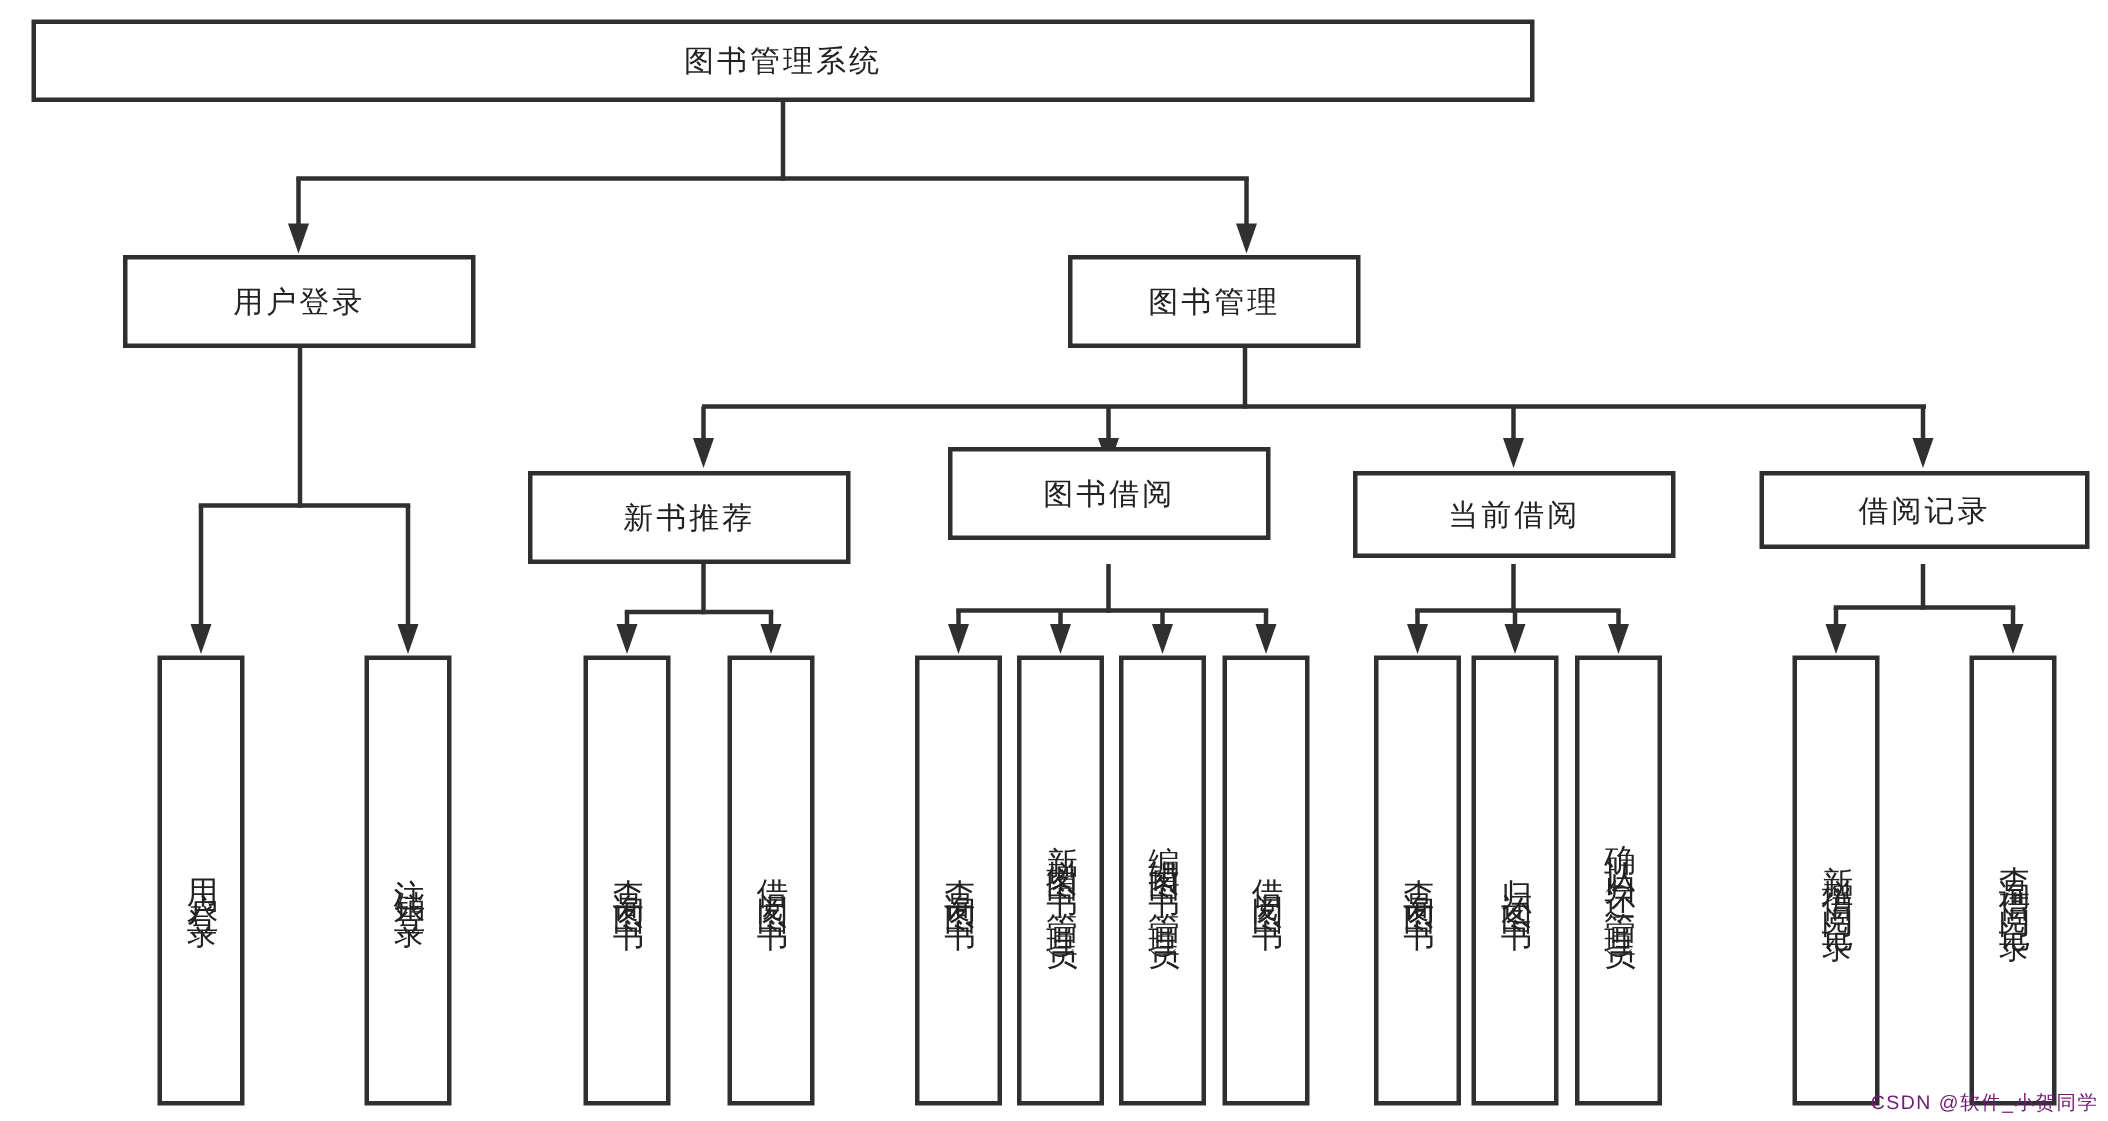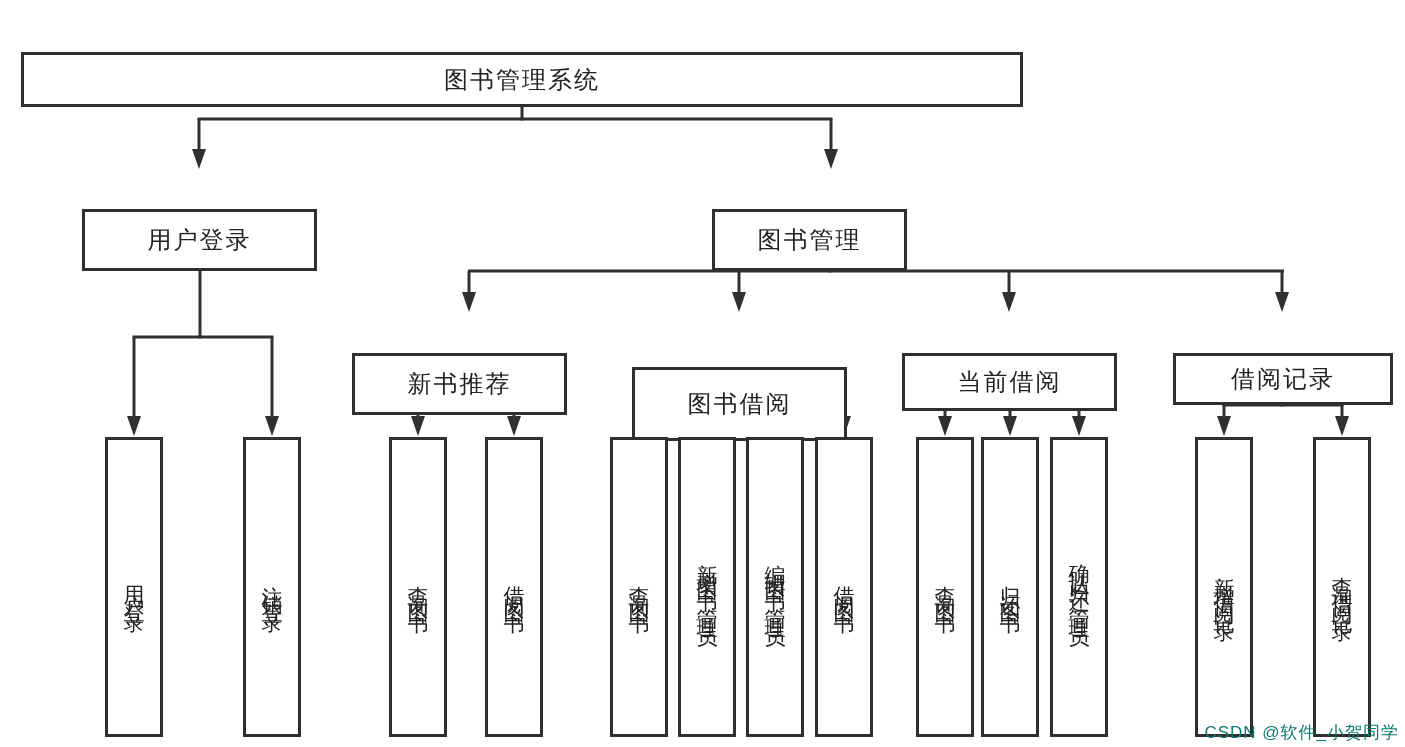--- a/index.html
+++ b/index.html
@@ -26,43 +26,42 @@
     box-sizing: border-box;
     border: 3px solid #2f2f2f;
     background: #ffffff;
     display: flex;
     align-items: center;
     justify-content: center;
     color: #222222;
     z-index: 1;
   }
   .hnode {
-    font-size: 24px;
+    font-size: 20px;
     letter-spacing: 2px;
-    margin-top: 39px;
   }
   .vnode {
     width: 58px;
     height: 300px;
     top: 437px;
     font-size: 21px;
   }
   .vnode .vtext {
     writing-mode: vertical-rl;
     text-orientation: mixed;
     letter-spacing: 9px;
     line-height: 52px;
     white-space: nowrap;
   }
   .watermark {
     position: absolute;
     right: 6px;
     bottom: 3px;
-    font-size: 17px;
-    color: #0f766e;
+    font-size: 13px;
+    color: #701a75;
     letter-spacing: 1px;
     z-index: 2;
   }
   svg line { stroke: #303030; stroke-width: 3; }
   svg polygon { fill: #303030; }
 </style>
 </head>
 <body>
 
 <div id="canvas">
@@ -138,21 +137,21 @@
   <div class="node hnode" style="left:82px; top:170px; width:235px; height:62px;">
     <span>用户登录</span>
   </div>
   <div class="node hnode" style="left:712px; top:170px; width:195px; height:62px;">
     <span>图书管理</span>
   </div>
 
   <div class="node hnode" style="left:352px; top:314px; width:215px; height:62px;">
     <span>新书推荐</span>
   </div>
-  <div class="node hnode" style="left:632px; top:328px; width:215px; height:74px;">
+  <div class="node hnode" style="left:632px; top:298px; width:215px; height:62px;">
     <span>图书借阅</span>
   </div>
   <div class="node hnode" style="left:902px; top:314px; width:215px; height:58px;justify-content:center;">
     <span>当前借阅</span>
   </div>
   <div class="node hnode" style="left:1173px; top:314px; width:220px; height:52px;">
     <span>借阅记录</span>
   </div>
 
   <div class="node vnode" style="left:105px;">

